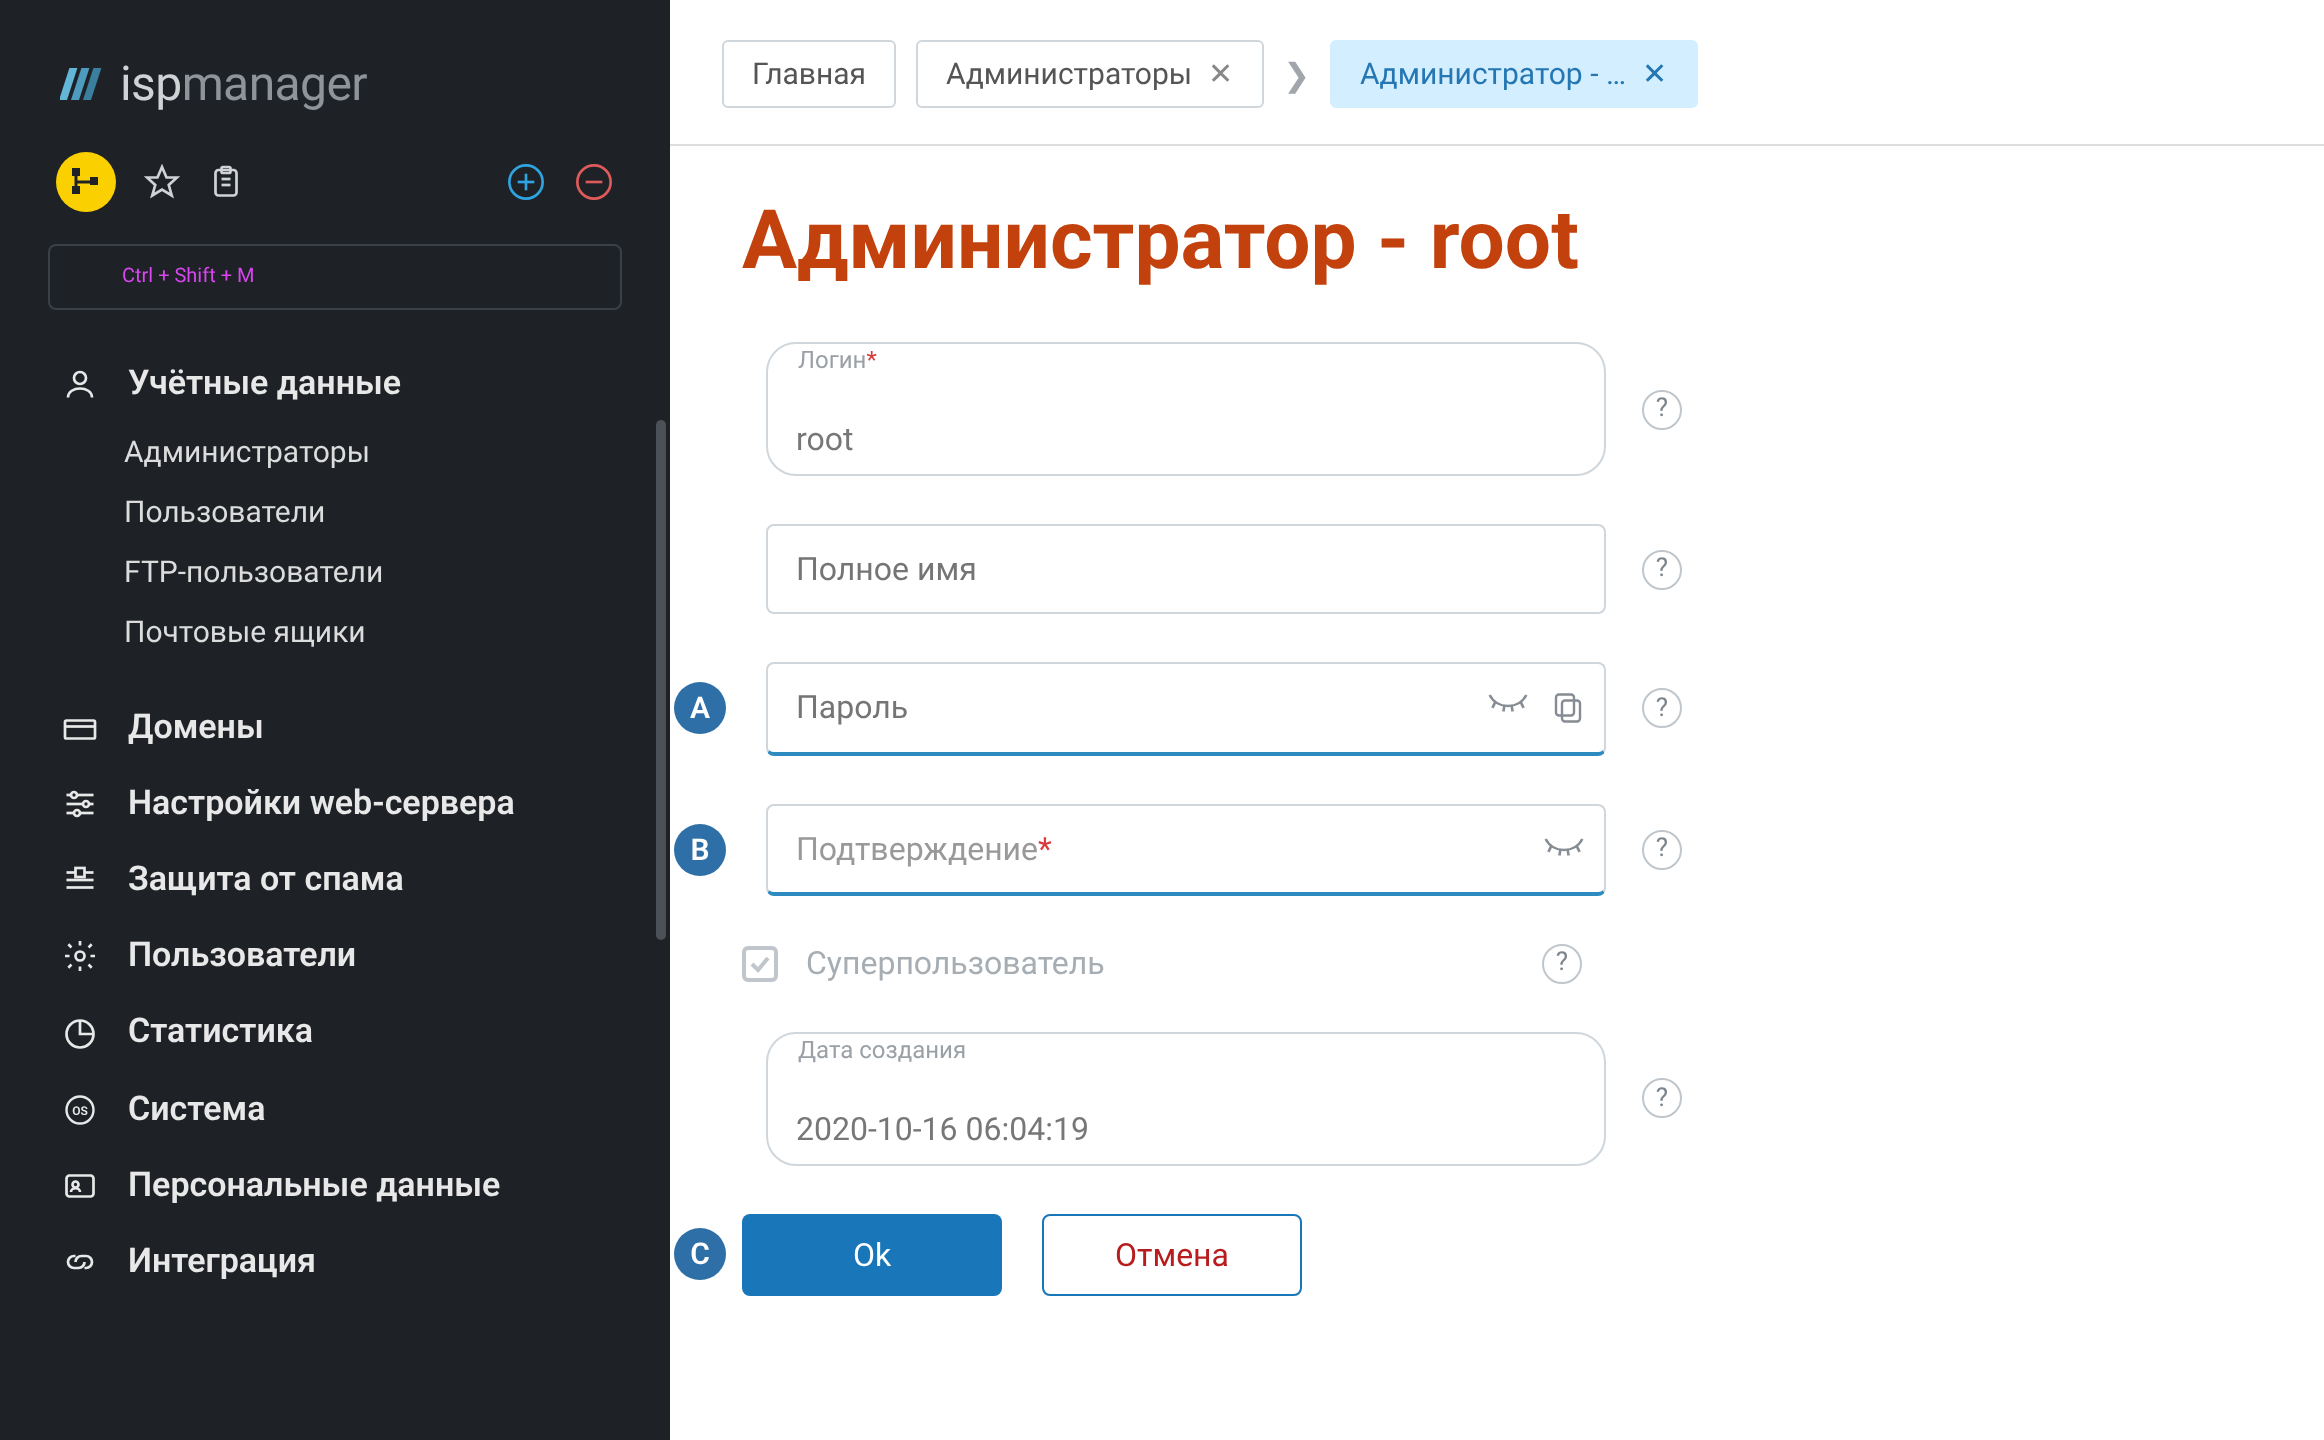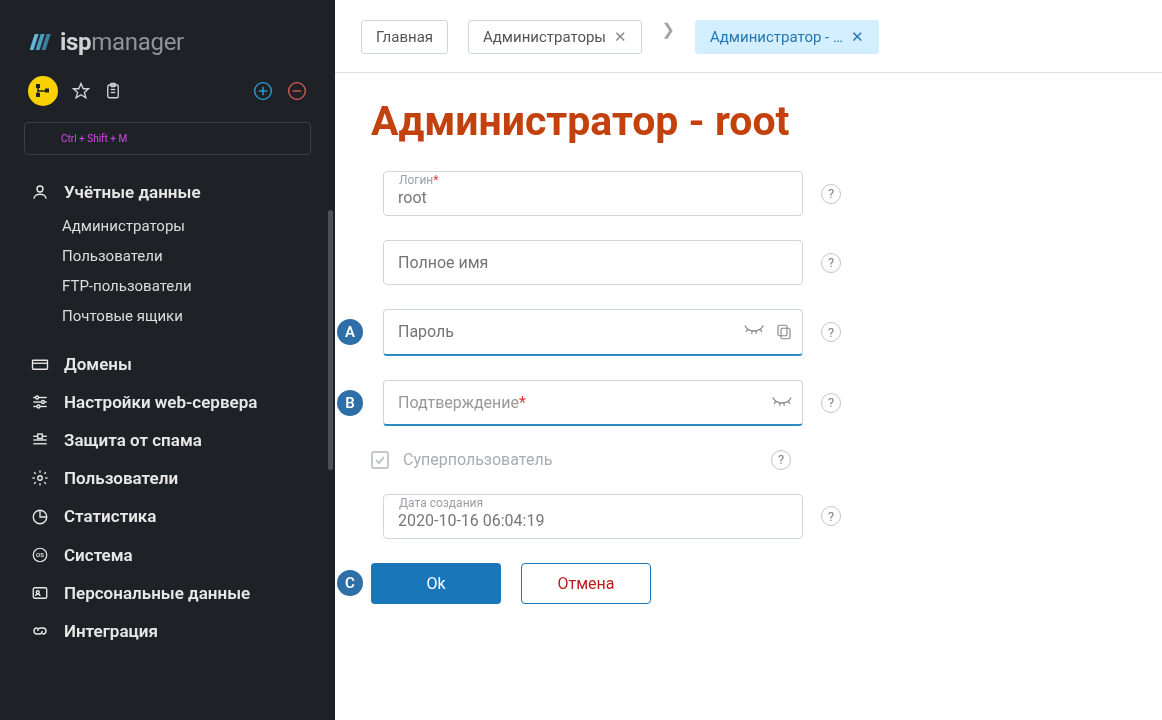--- a/index.html
+++ b/index.html
@@ -6,21 +6,21 @@
     html, body { height: 100%; overflow: hidden; }
     body { width: 1162px; height: 720px; display: flex; background: #fff; color: #333; }
 
     
     .sidebar { width: 335px; background: #1e2227; color: #e8e8e8; display: flex; flex-direction: column; position: relative; }
     .sidebar-scroll::-webkit-scrollbar { width: 6px; }
     .sidebar-scroll::-webkit-scrollbar-thumb { background: #555; border-radius: 3px; }
     .logo { padding: 28px 30px 20px; display: flex; align-items: center; gap: 6px; }
     .logo-mark { display: inline-flex; align-items: center; }
     .logo-text { font-size: 24px; font-weight: 400; color: #8e949a; letter-spacing: -0.3px; }
-    .logo-text b { color: #cfd3d6; font-weight: 700; }
+    .logo-text b { color: #cfd3d6; font-weight: 400; }
 
     .toolbar { display: flex; align-items: center; padding: 0 28px 16px; gap: 14px; }
     .toolbar .spacer { flex: 1; }
     .yellow-btn { width: 30px; height: 30px; border-radius: 50%; background: #fbd000; display: flex; align-items: center; justify-content: center; color: #1e2227; }
     .tool-icon { color: #cfd3d6; display: flex; align-items: center; justify-content: center; }
     .plus-circle { color: #2ea4e0; }
     .minus-circle { color: #e05a5a; }
 
     .search-box { margin: 0 24px 18px; border: 1px solid #3a4048; border-radius: 4px; padding: 10px 36px; color: #d946ef; font-size: 10px; }
 
@@ -28,39 +28,39 @@
     .nav-item { display: flex; align-items: center; gap: 14px; padding: 8px 30px; font-size: 16px; color: #e8e8e8; cursor: pointer; line-height: 1.3; }
     .nav-item.top { font-weight: 600; font-size: 17px; }
     .nav-item .nav-icon { width: 20px; display: flex; justify-content: center; }
     .nav-sub { padding-left: 62px; font-size: 15px; color: #dcdcdc; display: block; padding-top: 6px; padding-bottom: 6px; cursor: pointer; }
 
     .scrollthumb { position: absolute; right: 2px; top: 210px; width: 5px; height: 260px; background: #4c5158; border-radius: 3px; }
 
     
     .main { flex: 1; display: flex; flex-direction: column; }
     .bc-bar { padding: 20px 26px 18px; border-bottom: 1px solid #ddd; }
-    .bc-chain { display: flex; gap: 20px; }
+    .bc-chain { display: flex; align-items: center; gap: 10px; }
     .bc { border: 1px solid transparent; border-radius: 3px; padding: 7px 14px; font-size: 15px; display: flex; align-items: center; gap: 8px; color: #555; }
     .bc.outlined { border-color: #cfd6dc; }
     .bc-active { background: #d3eeff; color: #2477b2; border-color: #d3eeff; }
     .bc-x { font-weight: 300; color: #888; }
     .bc-active .bc-x { color: #2477b2; }
     .bc-sep { color: #a0a6ac; font-size: 16px; }
 
     .form-wrap { padding: 24px 36px 30px; overflow-y: auto; flex: 1; }
     .form-title { font-size: 41px; color: #c2410c; font-weight: 700; margin-bottom: 26px; }
     .row { display: flex; align-items: center; gap: 18px; margin-bottom: 24px; position: relative; }
     .bullet { width: 26px; height: 26px; border-radius: 50%; background: #2d6fa6; color: #fff; display: flex; align-items: center; justify-content: center; font-size: 15px; font-weight: 600; position: absolute; left: -34px; }
     .field-box { position: relative; width: 420px; margin-left: 12px; }
     .input { width: 100%; border: 1px solid #cfd6dc; border-radius: 4px; padding: 12px 14px; font-size: 16px; color: #777; background: #fff; line-height: 1.2; }
     .input.ro { background: #fff; color: #777; }
     .input.focus { border-bottom: 2px solid #2e8bc0; }
     .float-label { position: absolute; top: 2px; left: 14px; font-size: 12px; color: #9aa0a6; background: #fff; padding: 0 2px; }
     .float-label .req, .req { color: #d73c3c; }
-    .input.has-label { padding-top: 16px; padding-bottom: 8px; }
+    .input.has-label { padding-top: 38px; padding-bottom: 8px; border-radius: 15px; }
     .help { width: 20px; height: 20px; border: 1px solid #bfc6cc; border-radius: 50%; display: flex; align-items: center; justify-content: center; font-size: 13px; color: #7c848c; }
     .eye-row { position: absolute; right: 10px; top: 50%; transform: translateY(-50%); display: flex; gap: 10px; }
     .mini-icon { color: #868c93; display: flex; }
     .chk-row { display: flex; align-items: center; gap: 14px; color: #a6adb3; font-size: 16px; width: 420px; }
     .chkbox { width: 18px; height: 18px; border: 2px solid #c0c6cc; border-radius: 3px; display: flex; align-items: center; justify-content: center; color: #c0c6cc; }
     .actions { display: flex; align-items: center; gap: 20px; margin-top: 22px; position: relative; }
     .btn { border-radius: 4px; padding: 10px 28px; font-size: 16px; cursor: pointer; border: 1px solid transparent; min-width: 130px; text-align: center; }
     .btn-primary { background: #1976b9; color: #fff; }
     .btn-outline { border-color: #1976b9; color: #b91c1c; background: #fff; }
   </style>

